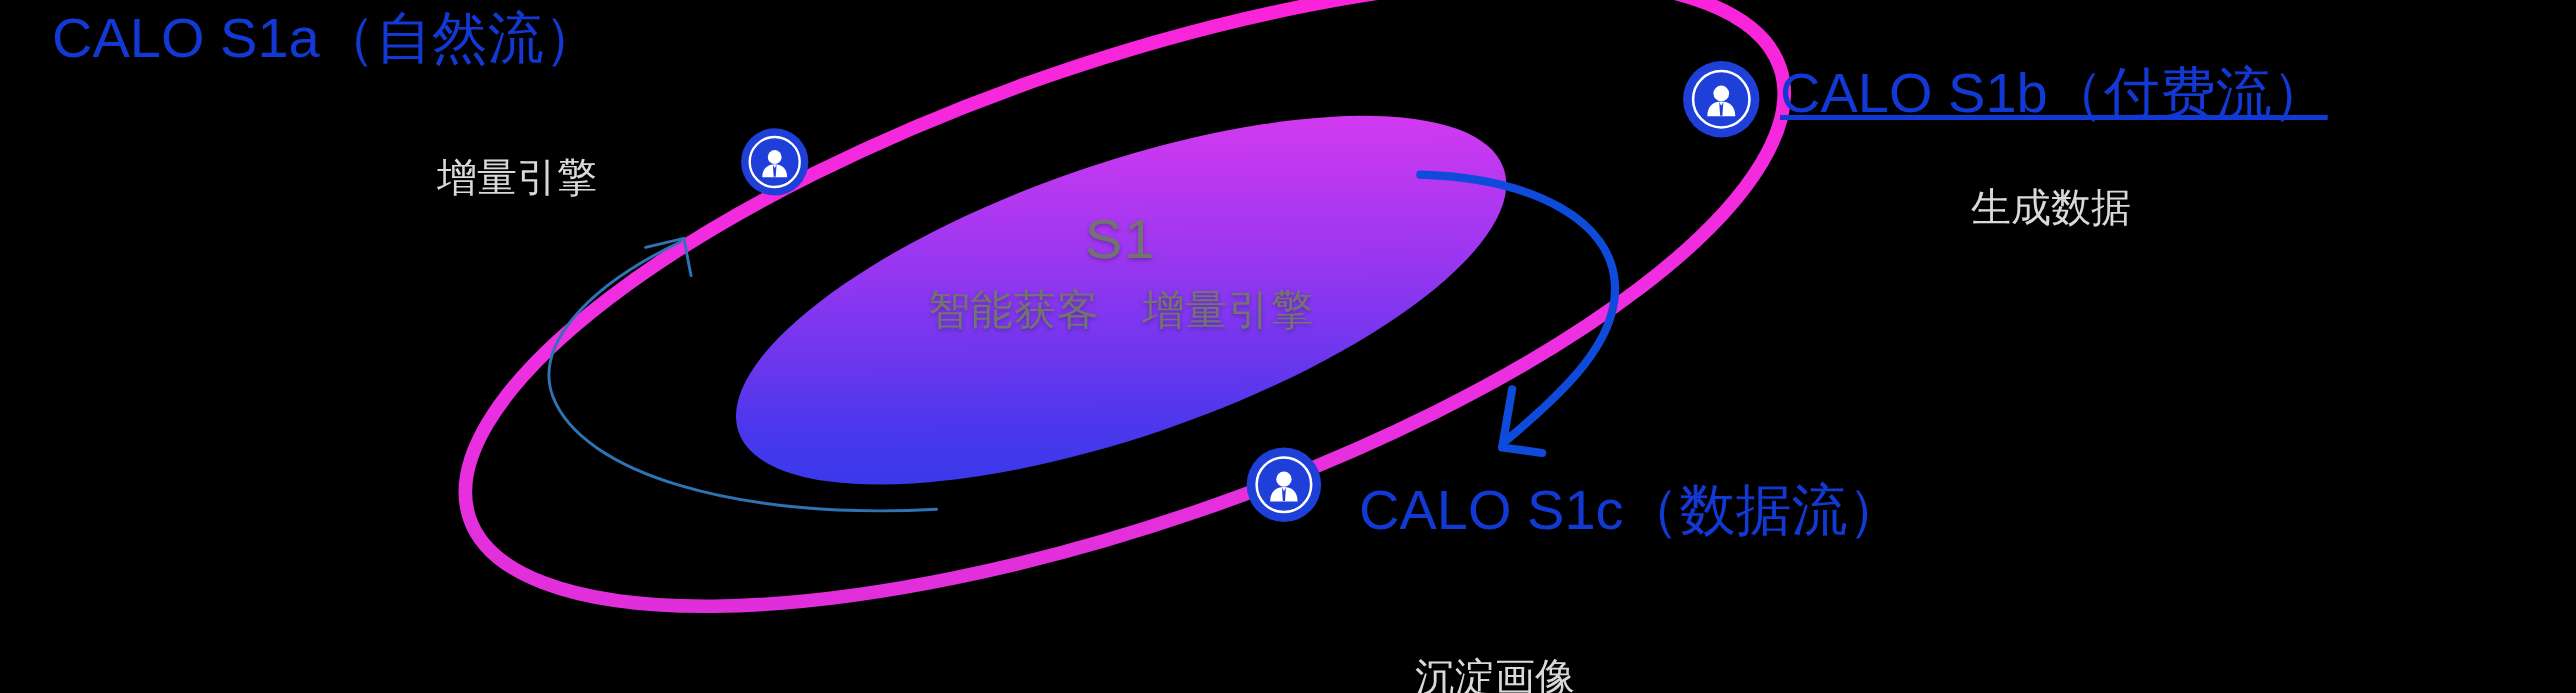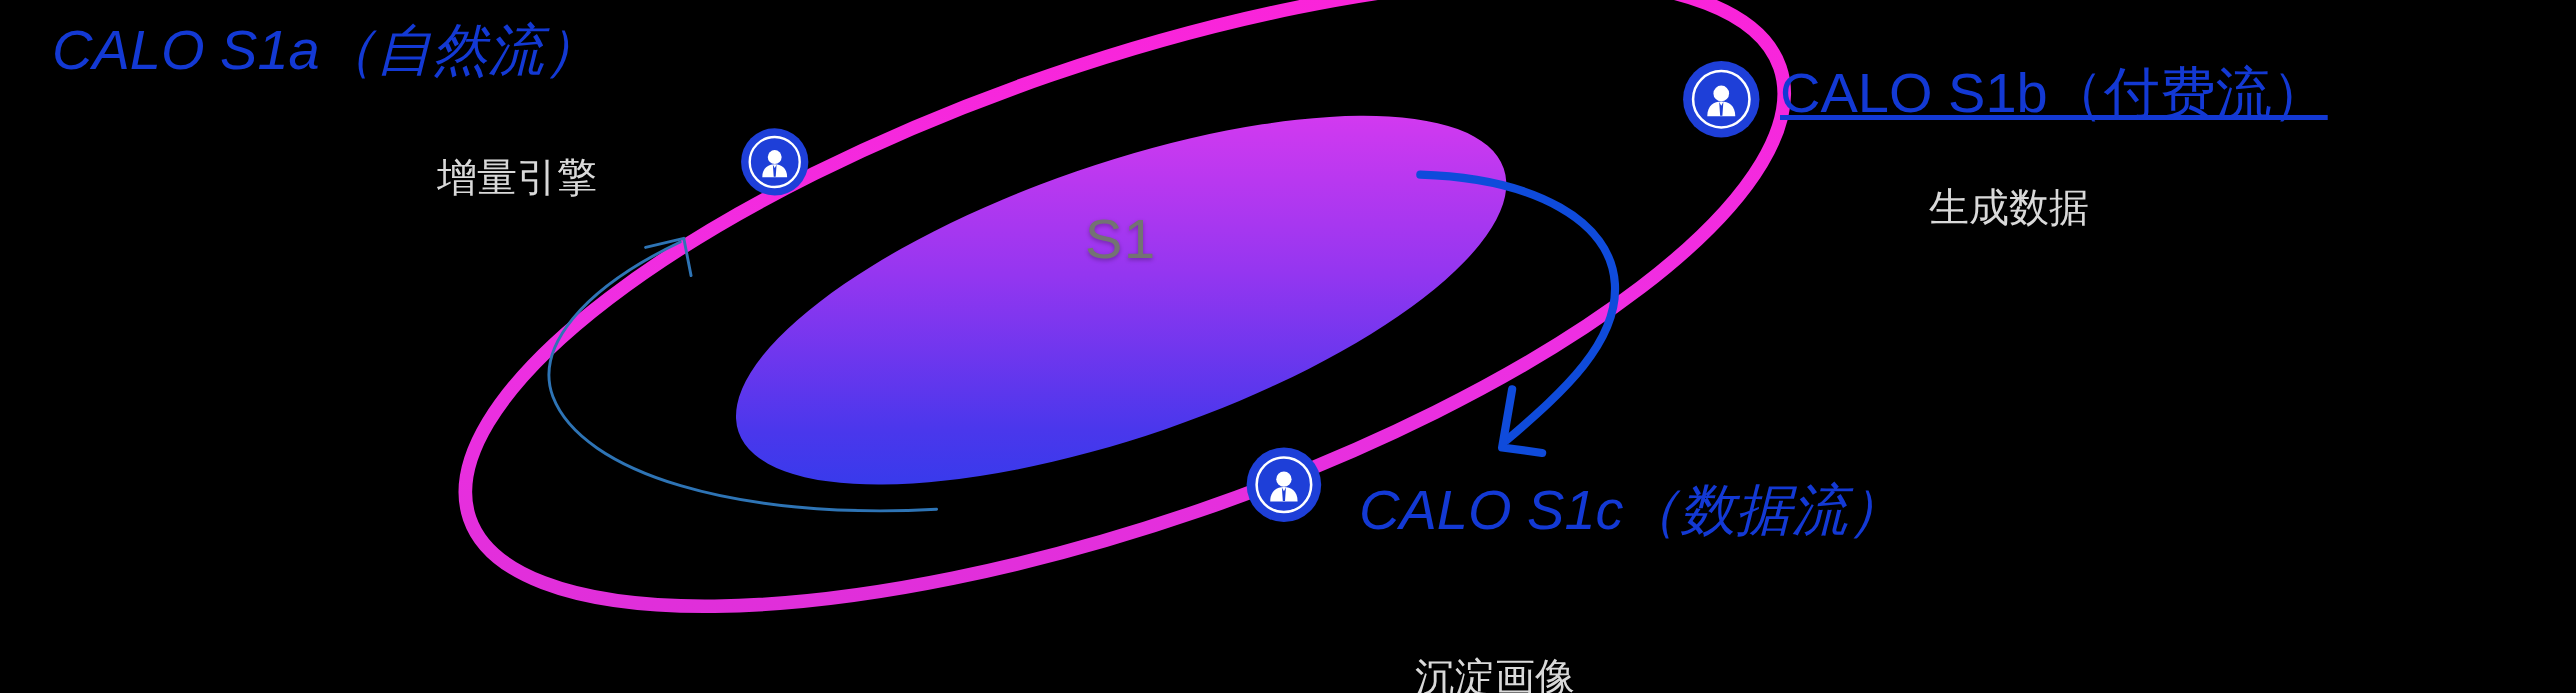--- a/index.html
+++ b/index.html
@@ -95,24 +95,25 @@
     <g transform="translate(1412,533)">
       <circle cx="0" cy="0" r="41" fill="#1E3FD8"></circle>
       <circle cx="0" cy="0" r="30" fill="none" stroke="#FFFFFF" stroke-width="2.8"></circle>
       <g transform="translate(0,2) scale(0.86)">
           <use href="#personGlyph"></use>
         </g>
     </g>
   </svg>
 
   <div id="core-title" class="core-text" style="left:1121px;top:211px;transform:translateX(-50%);">S1</div>
+  <div id="core-sub" class="core-text" style="left:1121px;top:289px;transform:translateX(-50%);">智能获客　增量引擎</div>
 
-  <div class="label-blue" style="left:52px;top:22px;font-style:italic;">CALO S1a（自然流）</div>
+  <div class="label-blue" style="left:52px;top:10px;">CALO S1a（自然流）</div>
   <div class="label-gray" style="left:437px;top:157px;">增量引擎</div>
 
   <div class="label-blue" style="left:1780px;top:65px;text-decoration:underline;">CALO S1b（付费流）</div>
-  <div class="label-gray" style="left:1929px;top:187px;">生成数据</div>
+  <div class="label-gray" style="left:1971px;top:187px;">生成数据</div>
 
-  <div class="label-blue" style="left:1359px;top:482px;font-style:italic;">CALO S1c（数据流）</div>
+  <div class="label-blue" style="left:1359px;top:482px;">CALO S1c（数据流）</div>
   <div class="label-gray" style="left:1415px;top:617px;margin-top:40px;">沉淀画像</div>
 
 </div>
 
 
 </body></html>

